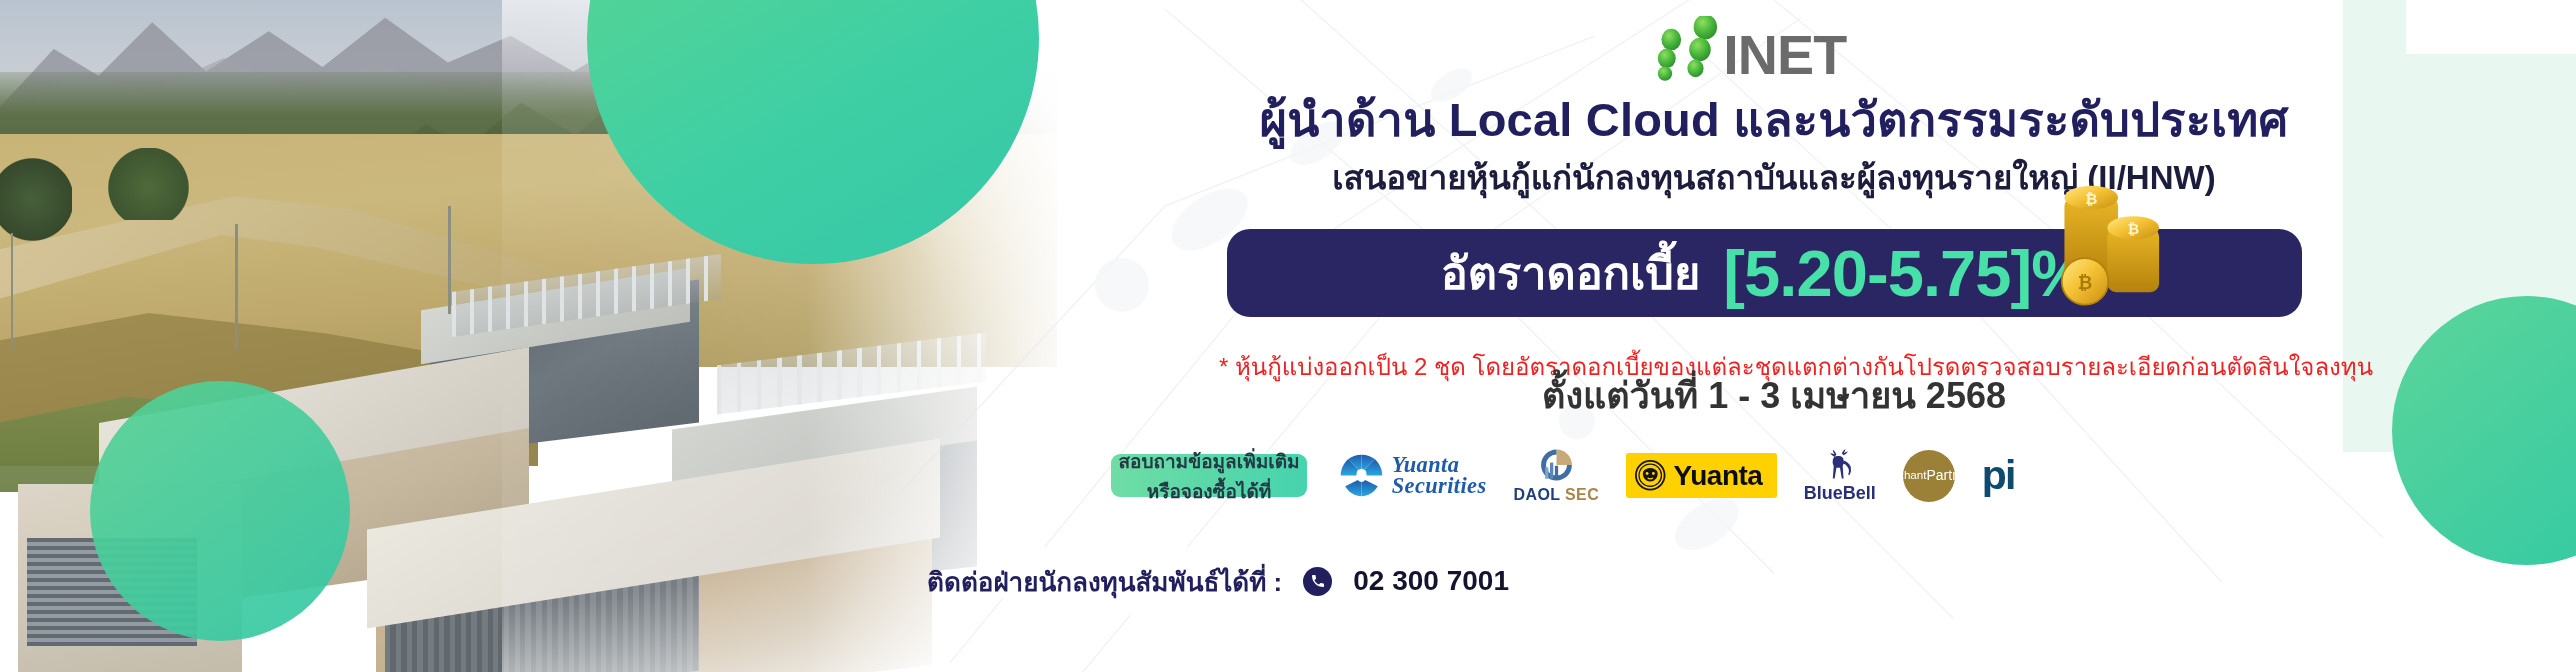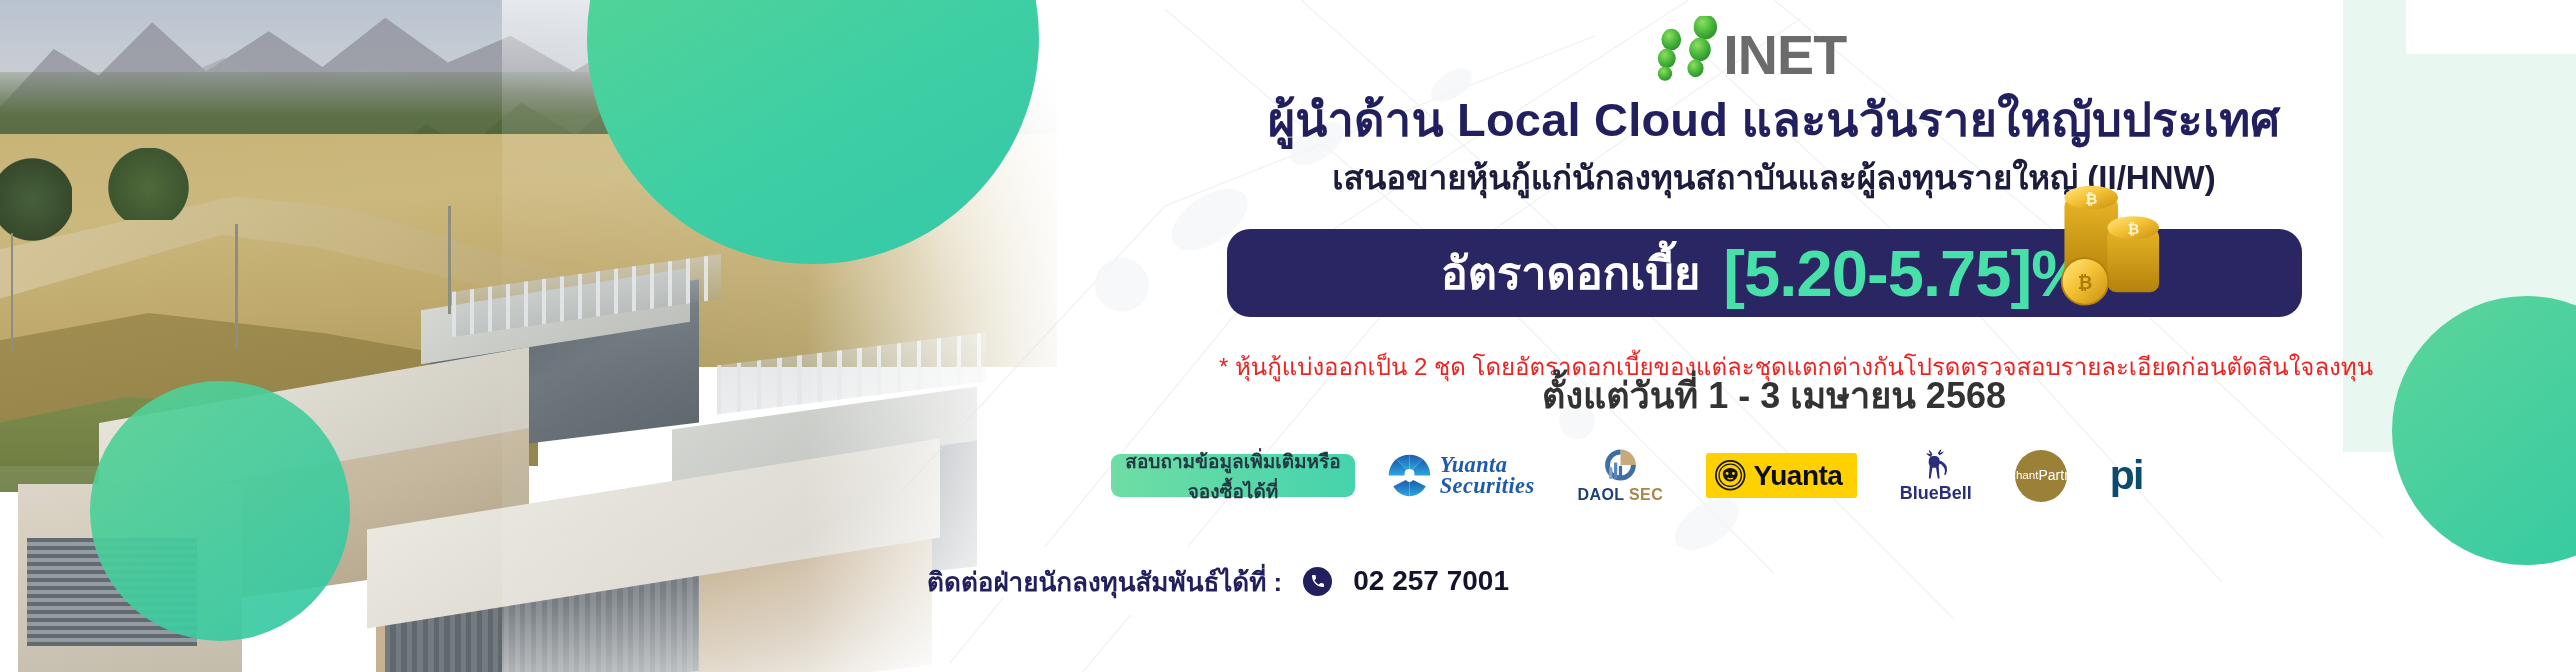--- a/index.html
+++ b/index.html
@@ -179,27 +179,27 @@
   .dateline{
     position:absolute;left:0;top:367px;width:1434px;
     text-align:center;font-size:36px;font-weight:bold;color:#333333;white-space:nowrap;
   }
 
   .cta-row{
     position:absolute;left:54px;top:444px;width:1452px;height:63px;
     display:flex;align-items:center;
   }
   .cta-btn{
-    width:244px;height:43px;border-radius:9px;
+    width:196px;height:43px;border-radius:9px;
     background:linear-gradient(90deg,#6fdda4 0%,#46d3ad 100%);
     display:flex;align-items:center;justify-content:center;
     color:#233a44;font-size:19px;font-weight:bold;
     cursor:pointer;border:0;
   }
-  .partners{display:flex;align-items:center;gap:43px;margin-left:30.5px;}
+  .partners{display:flex;align-items:center;gap:27px;margin-left:30.5px;}
   .partner{display:flex;align-items:center;justify-content:center;height:56px;}
 
   .yuanta-txt{display:flex;flex-direction:column;line-height:.92;margin-left:7.2px;}
   .yuanta-txt span{
     font-family:"Liberation Serif",serif;font-style:italic;font-weight:bold;
     color:#1f5bab;font-size:22.4px;letter-spacing:0.4px;
   }
   .daol{display:flex;flex-direction:column;align-items:center;}
   .daol-label{font-size:16px;font-weight:bold;letter-spacing:0.4px;margin-top:4px;}
   .daol-label .d{color:#1f3f7a;}
@@ -318,21 +318,21 @@
           <ellipse cx="46" cy="26" rx="11" ry="12"></ellipse>
           <ellipse cx="78" cy="37" rx="12" ry="13"></ellipse>
           <ellipse cx="41" cy="47" rx="10" ry="11"></ellipse>
           <ellipse cx="73" cy="58" rx="9" ry="10"></ellipse>
           <ellipse cx="39" cy="64" rx="8" ry="8"></ellipse>
         </g>
         <text x="104" y="64" font-family="Liberation Sans, sans-serif" font-size="62" font-weight="bold" fill="#6b6b6b" letter-spacing="-1">INET</text>
       </svg>
     </div>
 
-    <div class="headline">ผู้นำด้าน Local Cloud และนวันรายใหญับประเทศ</div>
+    <div class="headline">ผู้นำด้าน Local Cloud และนวัตกรรมระดับประเทศ</div>
 
     <div class="subhead">เสนอขายหุ้นกู้แก่นักลงทุนสถาบันและผู้ลงทุนรายใหญ่ (II/HNW)</div>
 
     <div class="rate-badge">
       <span class="rate-label">อัตราดอกเบี้ย</span>
       <span class="rate-value">[5.20-5.75]%</span>
     </div>
 
     <svg class="coins" viewBox="0 0 150 150">
       <defs>
@@ -444,18 +444,18 @@
       </div>
     </div>
 
     <div class="contact-card">
       <span class="contact-label">ติดต่อฝ่ายนักลงทุนสัมพันธ์ได้ที่ :</span>
       <span class="phone-dot">
         <svg width="16" height="16" viewBox="0 0 24 24" fill="#ffffff">
           <path d="M6.6 10.8c1.4 2.8 3.8 5.1 6.6 6.6l2.2-2.2c.3-.3.7-.4 1-.2 1.2.4 2.4.6 3.6.6.6 0 1 .4 1 1V20c0 .6-.4 1-1 1C10.6 21 3 13.4 3 4c0-.6.4-1 1-1h3.5c.6 0 1 .4 1 1 0 1.3.2 2.5.6 3.6.1.4 0 .8-.2 1z"></path>
         </svg>
       </span>
-      <span class="contact-number">02 257 7001</span>
+      <span class="contact-number">02 300 7001</span>
     </div>
 
   </div>
 </div>
 
 
 </body></html>

